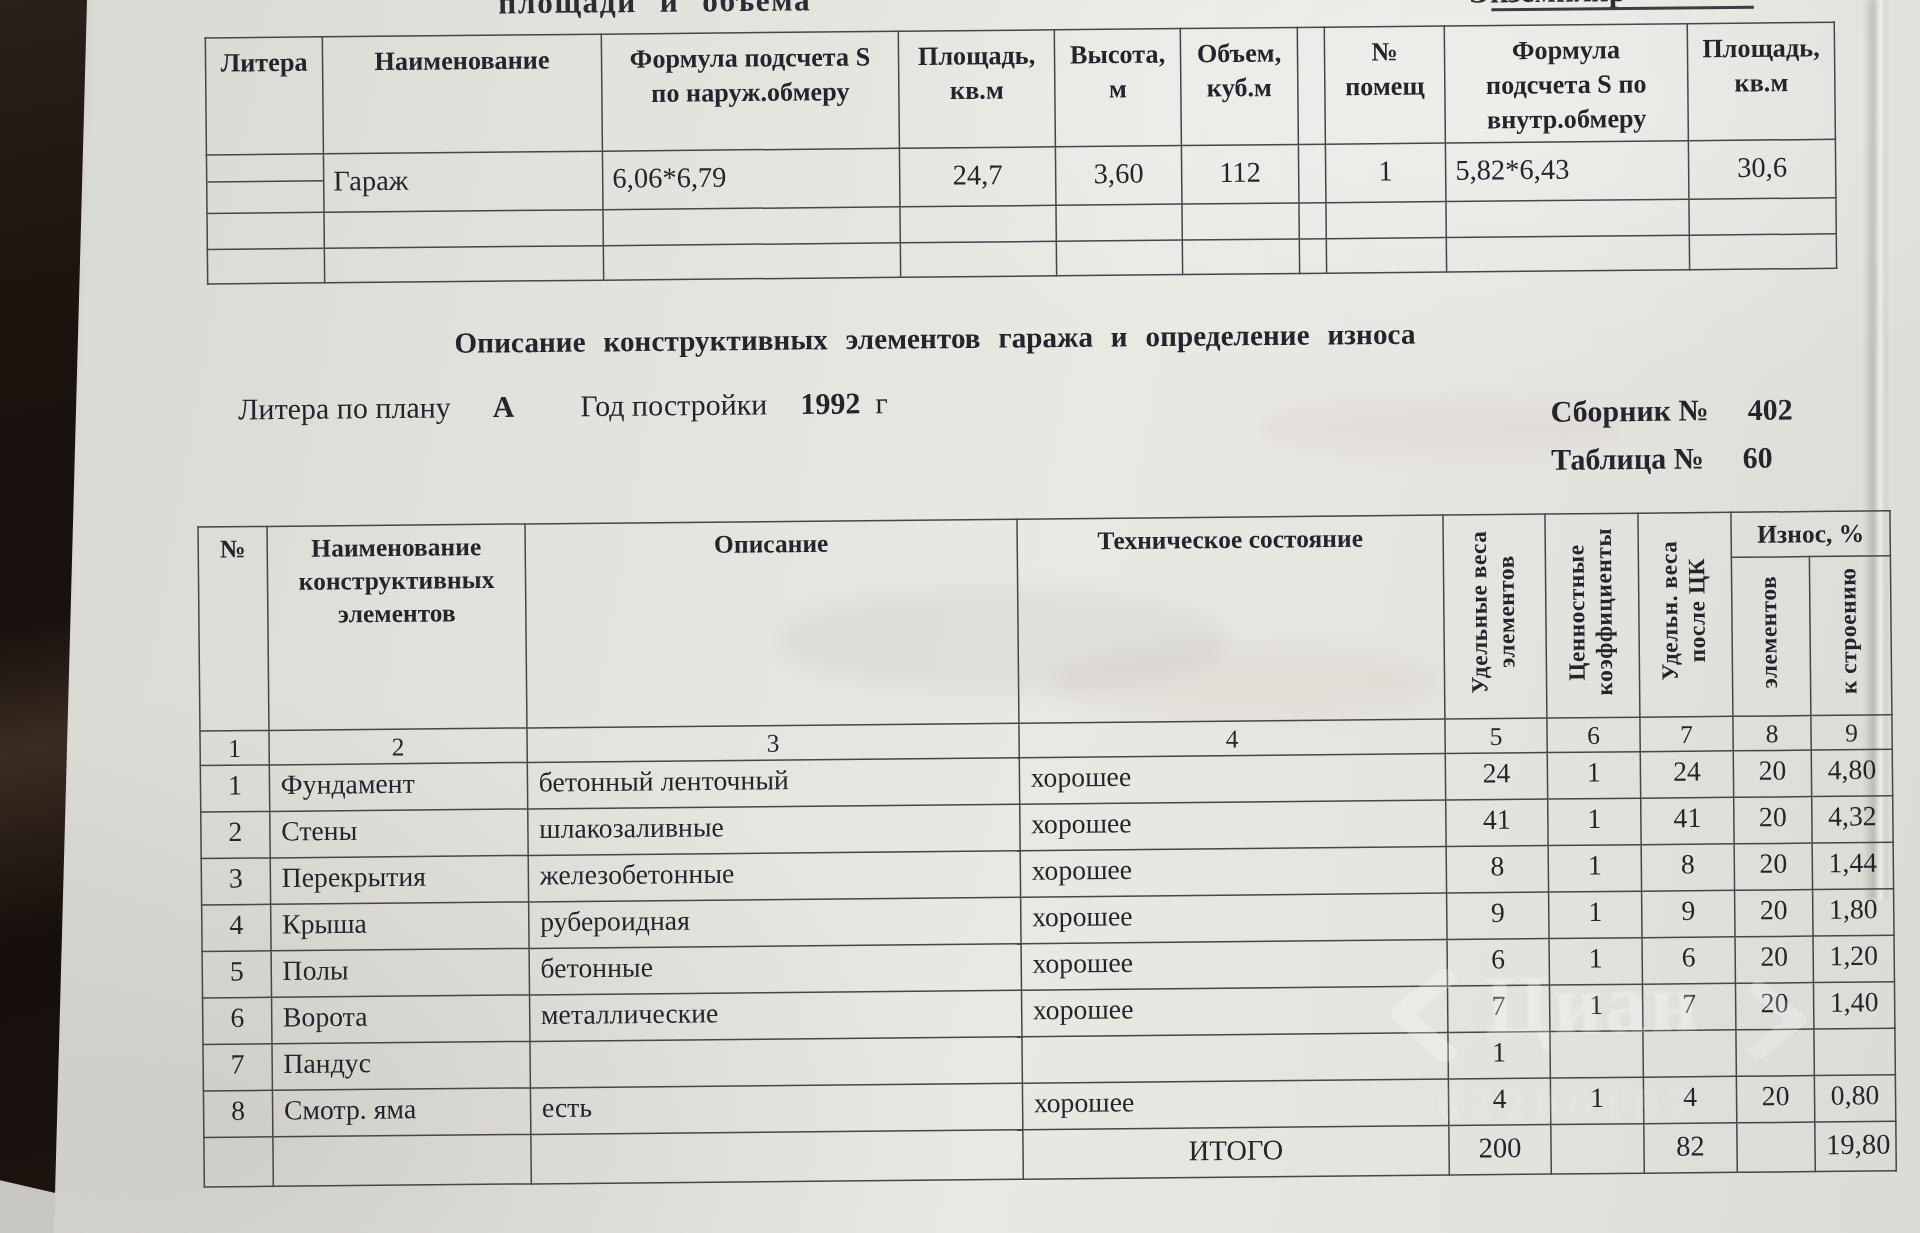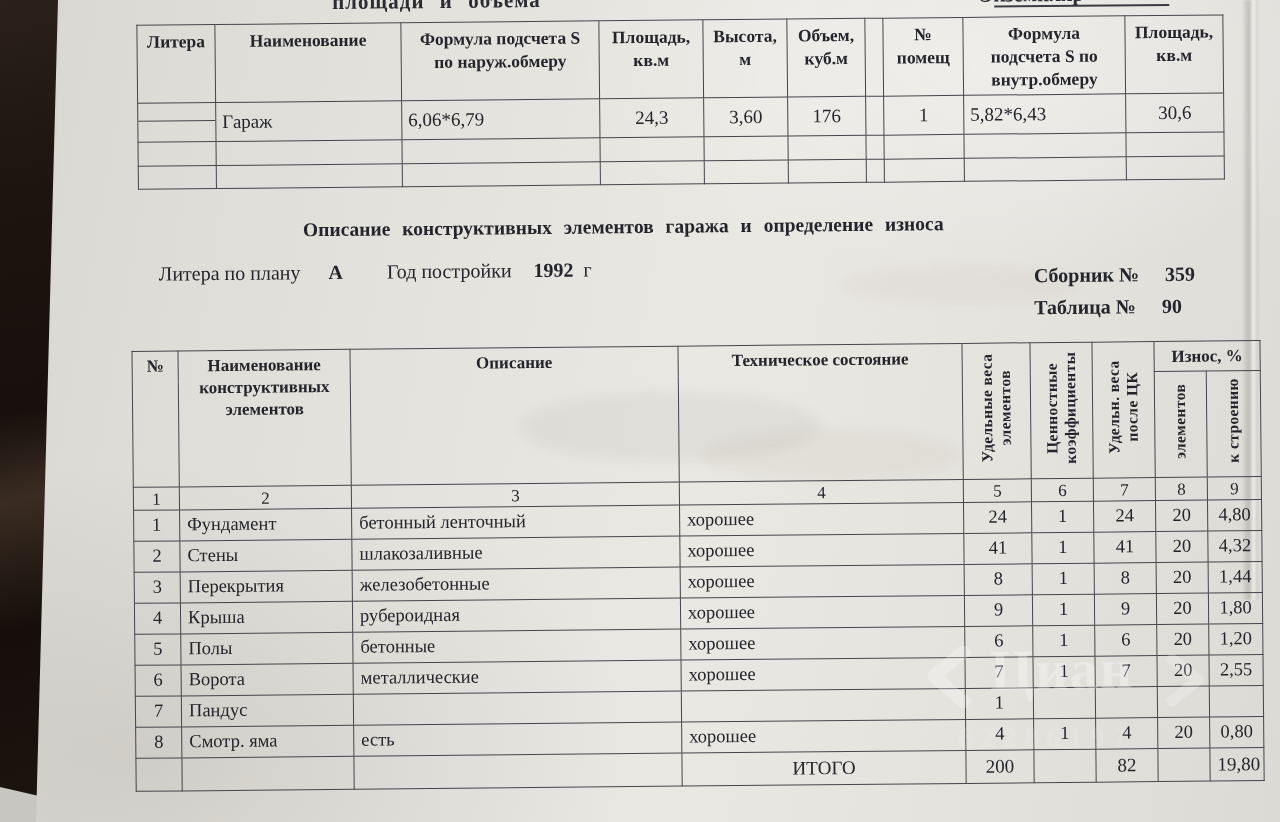--- a/index.html
+++ b/index.html
@@ -135,23 +135,23 @@
 внутр.обмеру</th>
             <th class="pre">Площадь,
 кв.м</th>
           </tr>
         </thead>
         <tbody id="top-body">
             <tr class="data">
               <td class="c split"></td>
               <td class="l">Гараж</td>
               <td class="l">6,06*6,79</td>
-              <td class="c">24,3</td>
+              <td class="c">24,7</td>
               <td class="c">3,60</td>
-              <td class="c">176</td>
+              <td class="c">112</td>
               <td class="c"></td>
               <td class="c">1</td>
               <td class="l">5,82*6,43</td>
               <td class="c">30,6</td>
             </tr>
             <tr class="empty1">
               <td class="c"></td>
               <td class="l"></td>
               <td class="l"></td>
               <td class="c"></td>
@@ -177,24 +177,24 @@
           </tbody>
       </table>
 
       <div class="section-title">Описание конструктивных элементов гаража и определение износа</div>
 
       <div class="meta-line">
         <span>Литера по плану</span><span class="sp1"></span><span class="val">А</span><span class="sp2"></span><span>Год постройки</span><span class="sp3"></span><span class="val">1992</span><span class="sp4"></span><span>г</span>
       </div>
 
       <div class="ref-line ref-sbornik">
-        <span>Сборник №</span><span class="num">359</span>
+        <span>Сборник №</span><span class="num">402</span>
       </div>
       <div class="ref-line ref-tablica">
-        <span>Таблица №</span><span class="num">90</span>
+        <span>Таблица №</span><span class="num">60</span>
       </div>
 
       <table class="main-table">
         <colgroup>
           <col style="width:46px">
             <col style="width:172px">
             <col style="width:328px">
             <col style="width:284px">
           <col style="width:68px">
             <col style="width:62px">
@@ -292,21 +292,21 @@
             </tr>
             <tr>
               <td class="c">6</td>
               <td class="l">Ворота</td>
               <td class="l">металлические</td>
               <td class="l">хорошее</td>
               <td class="c">7</td>
               <td class="c">1</td>
               <td class="c">7</td>
               <td class="c">20</td>
-              <td class="c">2,55</td>
+              <td class="c">1,40</td>
             </tr>
             <tr>
               <td class="c">7</td>
               <td class="l">Пандус</td>
               <td class="l"></td>
               <td class="l"></td>
               <td class="c">1</td>
               <td class="c"></td>
               <td class="c"></td>
               <td class="c"></td>

